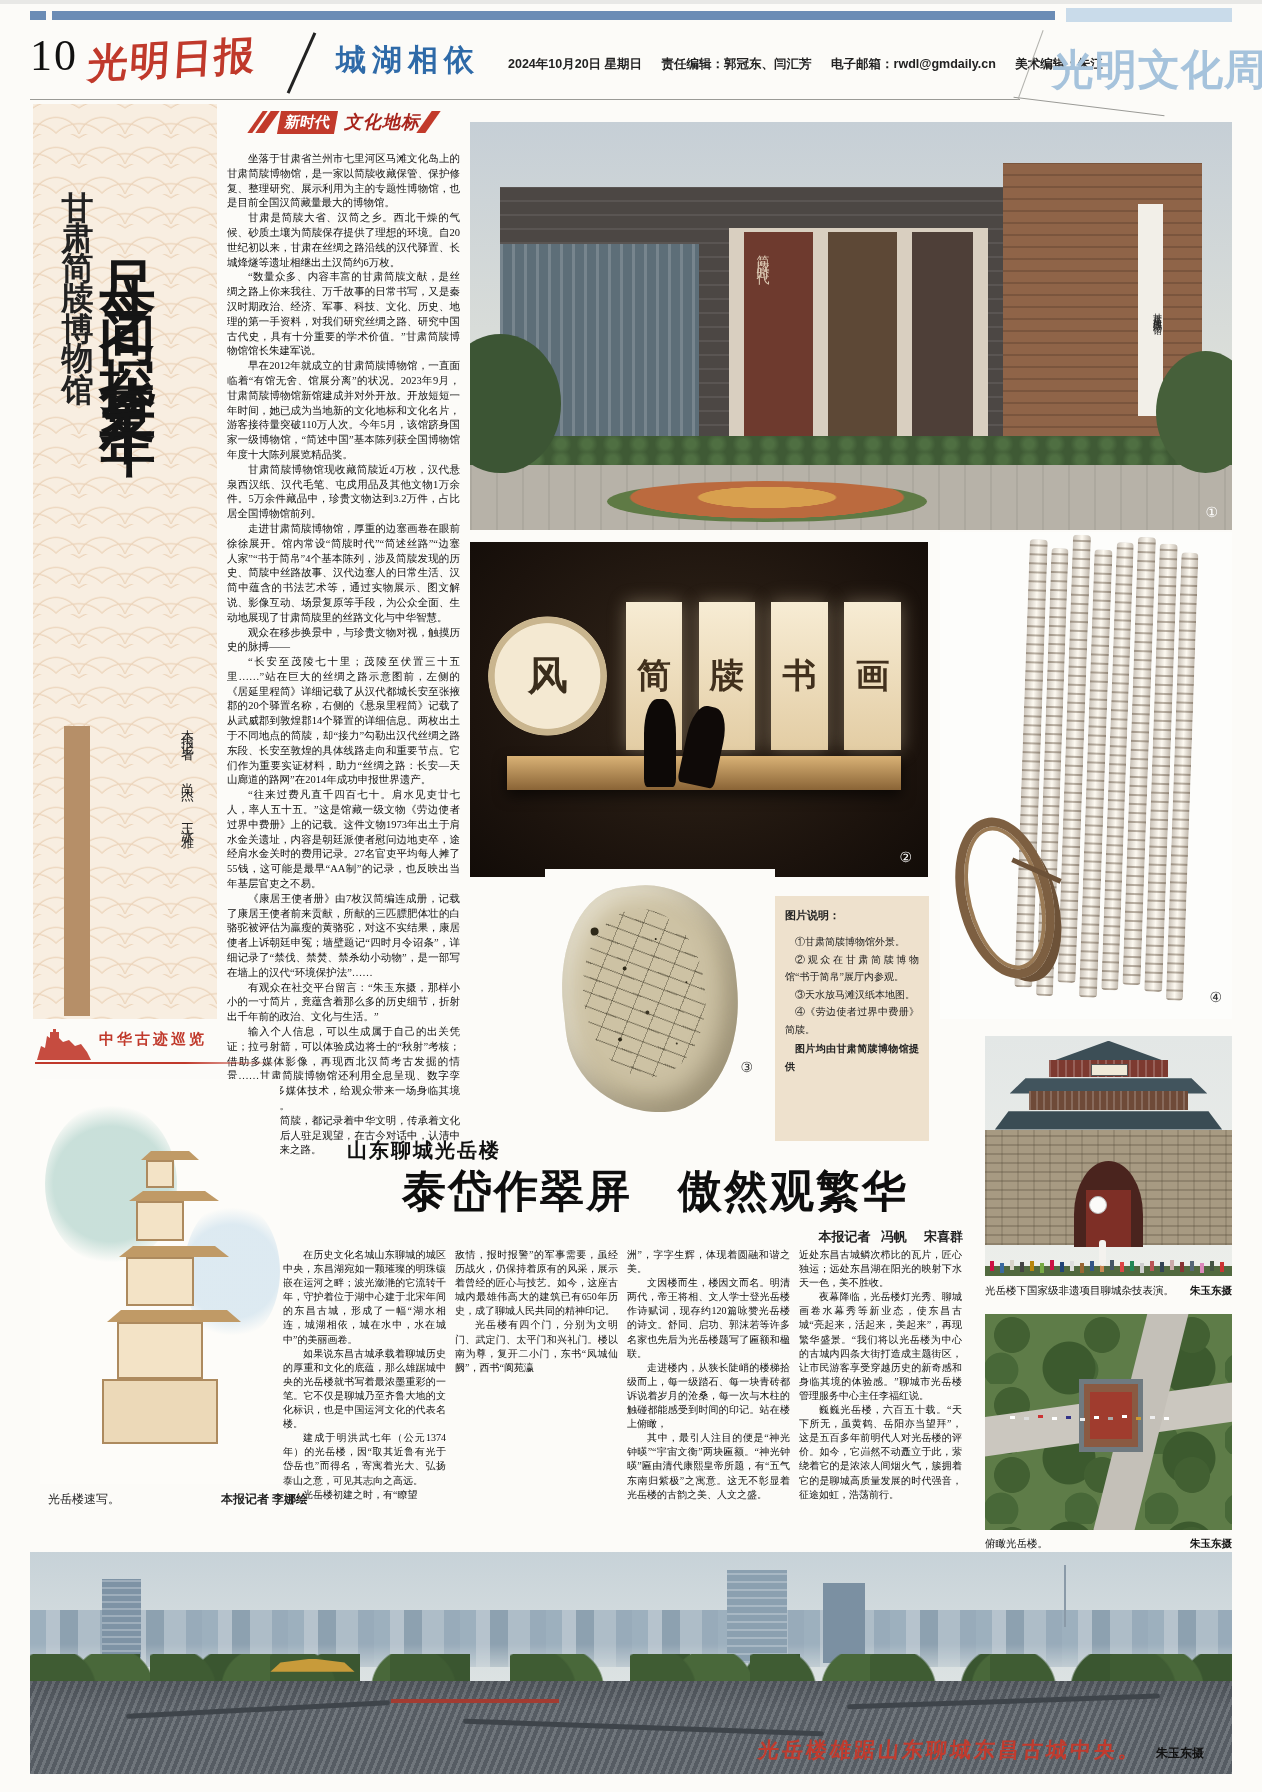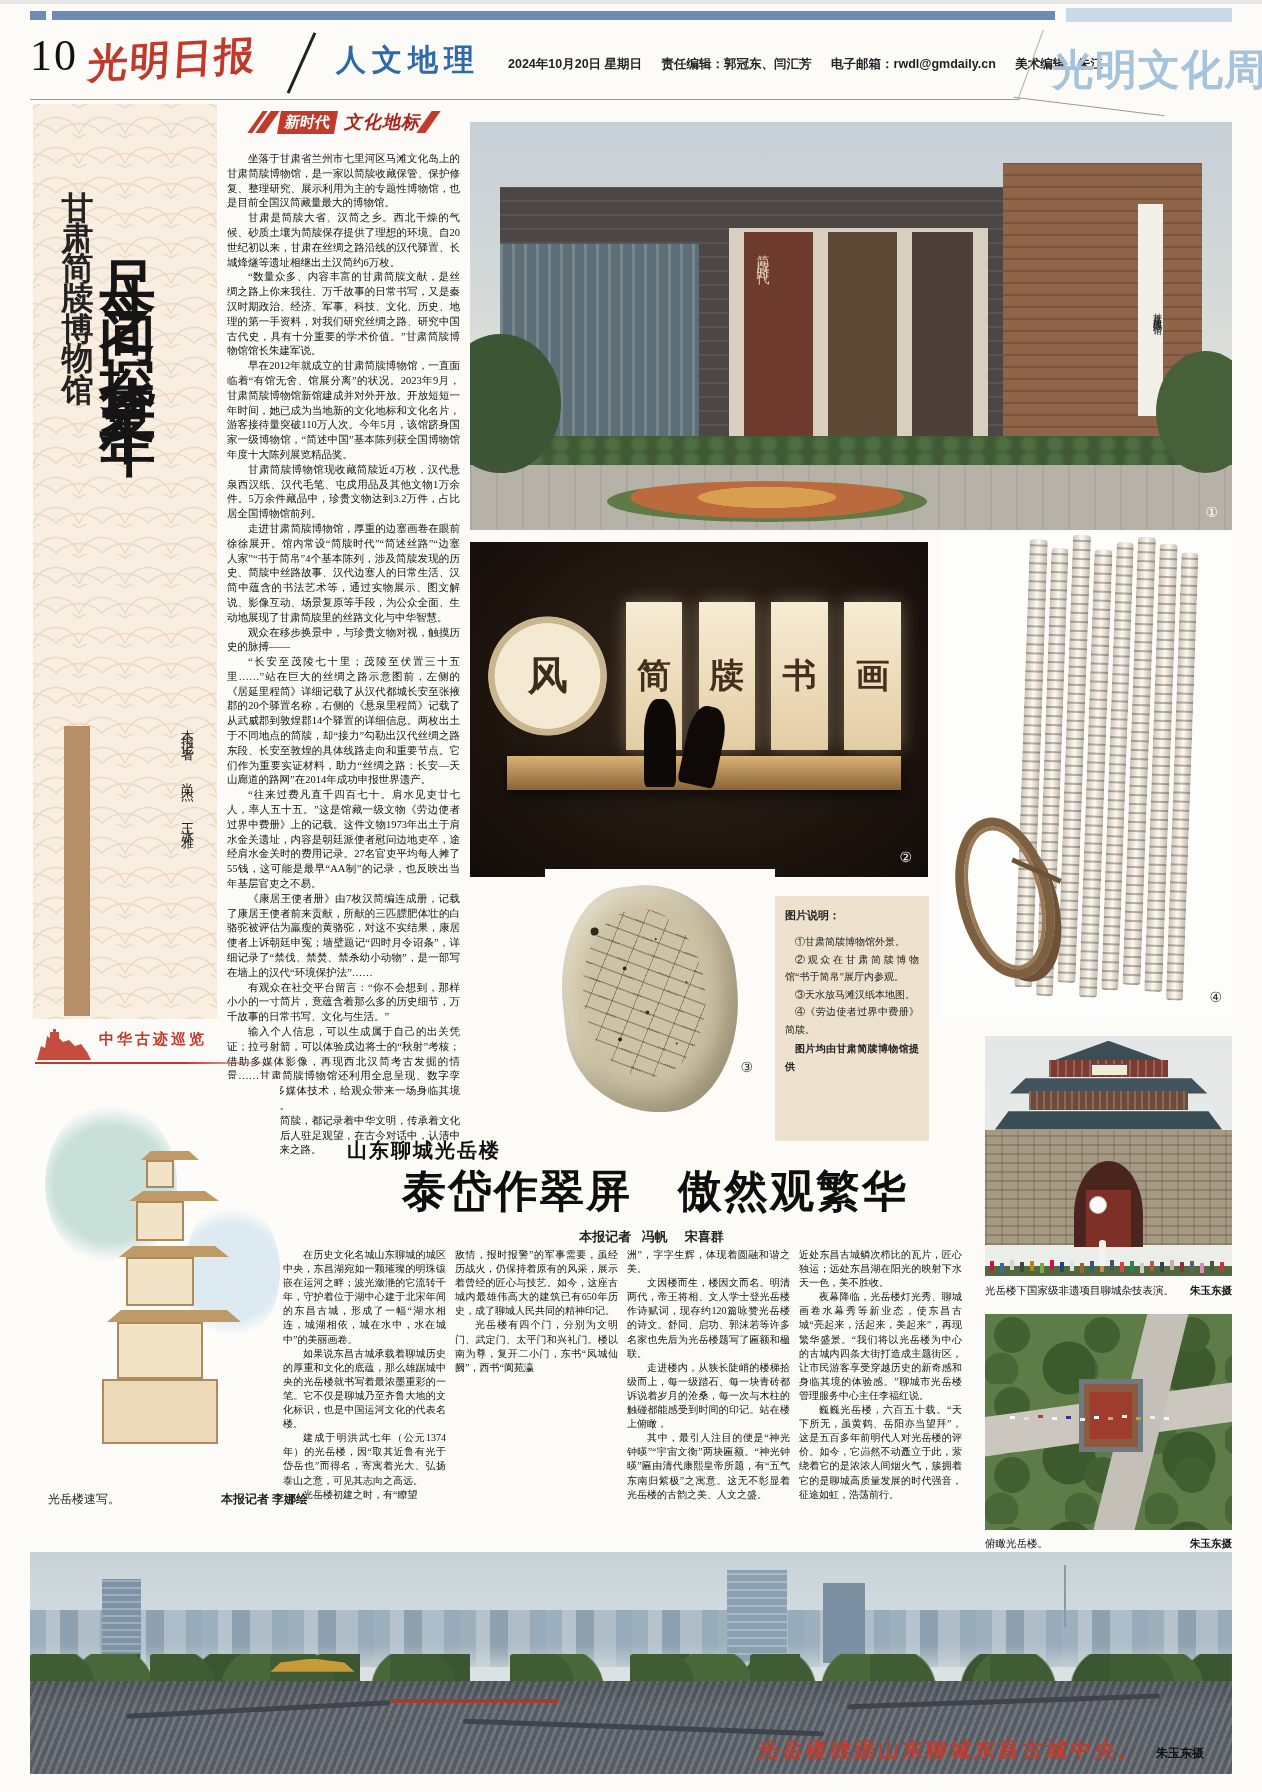--- a/index.html
+++ b/index.html
@@ -129,21 +129,21 @@
   .cap-credit{font-weight:900;margin-top:2px;text-indent:1em;}
 
   
   .a2-badge{position:absolute;left:35px;top:1022px;width:250px;height:44px;}
   .a2-badge .txt{position:absolute;left:64px;top:4px;font-size:15px;font-weight:900;color:#c0392b;letter-spacing:3px;}
   .a2-badge .rule{position:absolute;left:0;top:36px;width:250px;height:2px;
                   background:linear-gradient(90deg,#c0392b,#c0392b 60%,rgba(192,57,43,0));}
   .a2-kicker{position:absolute;left:347px;top:1133px;font-size:20px;font-weight:700;color:#111;letter-spacing:2px;}
   .a2-headline{position:absolute;left:340px;top:1158px;width:630px;text-align:center;font-size:44px;font-weight:900;
                color:#0e0e0e;letter-spacing:2px;}
-  .a2-byline{position:absolute;left:340px;top:1224px;width:630px;text-align:center;font-size:13px;font-weight:700;color:#222;}
+  .a2-byline{position:absolute;left:340px;top:1224px;width:630px;text-align:right;font-size:13px;font-weight:700;color:#222;}
   .a2-byline b{margin:0 7px;}
 
   .a2-col{position:absolute;top:1244px;width:163px;height:296px;overflow:hidden;font-size:10px;line-height:1.41;
           text-align:justify;color:#111;}
   .a2-col p{margin:0;text-indent:2em;}
   .a2-col p.noindent{text-indent:0;}
 
   
   .sketch{position:absolute;left:40px;top:1075px;width:240px;height:405px;background:#fdfcf9;}
   .sk-wash1{position:absolute;left:2%;top:6%;width:55%;height:40%;border-radius:50%;
@@ -236,21 +236,21 @@
 <body>
 
 <div class="page">
 
   <div class="topbar"></div>
   <div class="topbar-notch"></div>
   <div class="topbar-right"></div>
   <div class="page-num">10</div>
   <div class="masthead">光明日报</div>
   <div class="head-slash"></div>
-  <div class="section-name">人文地理</div>
+  <div class="section-name">城湖相依</div>
   <div class="date-line">
     <span>2024年10月20日  星期日</span>
     <span>责任编辑：郭冠东、闫汇芳</span>
     <span>电子邮箱：rwdl@gmdaily.cn</span>
     <span>美术编辑：朱江</span>
   </div>
   <div class="weekend-title">光明文化周末</div>
   <div class="head-rule"></div>
   <div class="head-rule-diag"></div>
   <div class="head-diag2"></div>
@@ -273,21 +273,21 @@
     <p>坐落于甘肃省兰州市七里河区马滩文化岛上的甘肃简牍博物馆，是一家以简牍收藏保管、保护修复、整理研究、展示利用为主的专题性博物馆，也是目前全国汉简藏量最大的博物馆。</p>
     <p>甘肃是简牍大省、汉简之乡。西北干燥的气候、砂质土壤为简牍保存提供了理想的环境。自20世纪初以来，甘肃在丝绸之路沿线的汉代驿置、长城烽燧等遗址相继出土汉简约6万枚。</p>
     <p>“数量众多、内容丰富的甘肃简牍文献，是丝绸之路上你来我往、万千故事的日常书写，又是秦汉时期政治、经济、军事、科技、文化、历史、地理的第一手资料，对我们研究丝绸之路、研究中国古代史，具有十分重要的学术价值。”甘肃简牍博物馆馆长朱建军说。</p>
     <p>早在2012年就成立的甘肃简牍博物馆，一直面临着“有馆无舍、馆展分离”的状况。2023年9月，甘肃简牍博物馆新馆建成并对外开放。开放短短一年时间，她已成为当地新的文化地标和文化名片，游客接待量突破110万人次。今年5月，该馆跻身国家一级博物馆，“简述中国”基本陈列获全国博物馆年度十大陈列展览精品奖。</p>
     <p>甘肃简牍博物馆现收藏简牍近4万枚，汉代悬泉西汉纸、汉代毛笔、屯戍用品及其他文物1万余件。5万余件藏品中，珍贵文物达到3.2万件，占比居全国博物馆前列。</p>
     <p>走进甘肃简牍博物馆，厚重的边塞画卷在眼前徐徐展开。馆内常设“简牍时代”“简述丝路”“边塞人家”“书于简帛”4个基本陈列，涉及简牍发现的历史、简牍中丝路故事、汉代边塞人的日常生活、汉简中蕴含的书法艺术等，通过实物展示、图文解说、影像互动、场景复原等手段，为公众全面、生动地展现了甘肃简牍里的丝路文化与中华智慧。</p>
     <p>观众在移步换景中，与珍贵文物对视，触摸历史的脉搏——</p>
     <p>“长安至茂陵七十里；茂陵至伏置三十五里……”站在巨大的丝绸之路示意图前，左侧的《居延里程简》详细记载了从汉代都城长安至张掖郡的20个驿置名称，右侧的《悬泉里程简》记载了从武威郡到敦煌郡14个驿置的详细信息。两枚出土于不同地点的简牍，却“接力”勾勒出汉代丝绸之路东段、长安至敦煌的具体线路走向和重要节点。它们作为重要实证材料，助力“丝绸之路：长安—天山廊道的路网”在2014年成功申报世界遗产。</p>
     <p>“往来过费凡直千四百七十。肩水见吏廿七人，率人五十五。”这是馆藏一级文物《劳边使者过界中费册》上的记载。这件文物1973年出土于肩水金关遗址，内容是朝廷派使者慰问边地吏卒，途经肩水金关时的费用记录。27名官吏平均每人摊了55钱，这可能是最早“AA制”的记录，也反映出当年基层官吏之不易。</p>
     <p>《康居王使者册》由7枚汉简编连成册，记载了康居王使者前来贡献，所献的三匹膘肥体壮的白骆驼被评估为羸瘦的黄骆驼，对这不实结果，康居使者上诉朝廷申冤；墙壁题记“四时月令诏条”，详细记录了“禁伐、禁焚、禁杀幼小动物”，是一部写在墙上的汉代“环境保护法”……</p>
-    <p>有观众在社交平台留言：“你不会想到，那样小小的一寸简片，竟蕴含着那么多的历史细节，万千故事的日常书写、文化与生活。”</p>
+    <p>有观众在社交平台留言：“朱玉东摄，那样小小的一寸简片，竟蕴含着那么多的历史细节，折射出千年前的政治、文化与生活。”</p>
     <p>输入个人信息，可以生成属于自己的出关凭证；拉弓射箭，可以体验戍边将士的“秋射”考核；借助多媒体影像，再现西北汉简考古发掘的情景……甘肃简牍博物馆还利用全息呈现、数字孪生、AR等多媒体技术，给观众带来一场身临其境的简牍之旅。</p>
     <p>每一枚简牍，都记录着中华文明，传承着文化根脉。无数后人驻足观望，在古今对话中，认清中华民族的所来之路。</p>
   </div>
 
   <div class="photo" style="left:470px;top:118px;width:762px;height:408px;">
     <div class="p1-sky"></div>
     <div class="p1-bldg"></div>
     <div class="p1-right"></div>
     <div class="p1-glass"></div>
     <div class="p1-open"></div>

